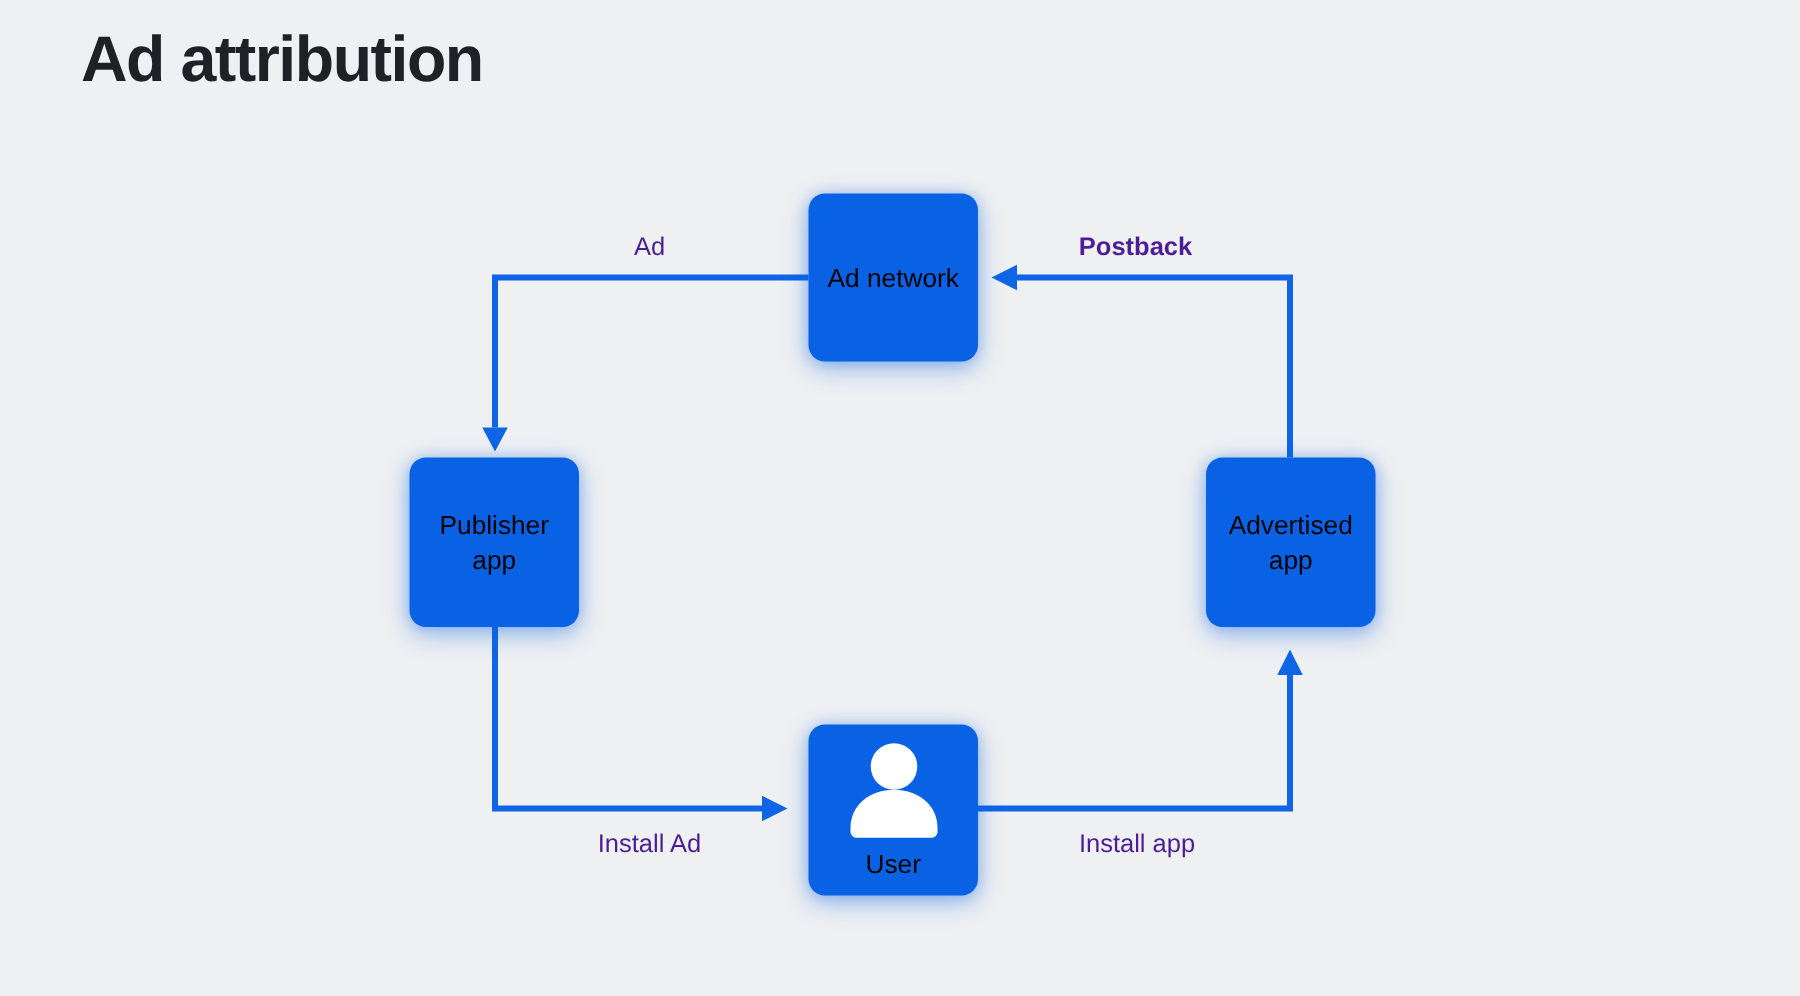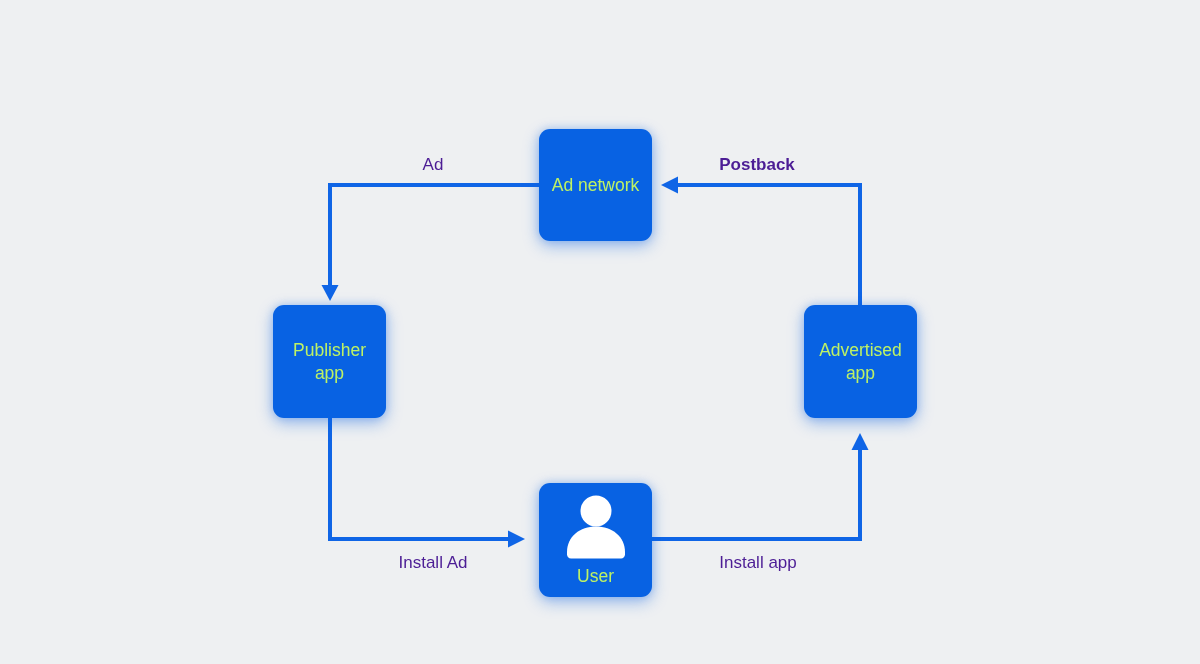--- a/index.html
+++ b/index.html
@@ -32,21 +32,21 @@
     width: 1200px;
     height: 664px;
     pointer-events: none;
   }
 
   .node {
     position: absolute;
     background: #0862e3;
     border-radius: 11px;
     box-shadow: 0 5px 16px rgba(10, 97, 227, 0.38), 0 0 9px rgba(10, 97, 227, 0.22);
-    color: #bef264;
+    color: #000000;
     display: flex;
     align-items: center;
     justify-content: center;
     text-align: center;
     font-size: 17.5px;
     line-height: 23px;
   }
 
   .node-label { max-width: 94px; }
 
@@ -74,20 +74,21 @@
   #label-ad          { left: 433px; top: 165px; }
   #label-postback    { left: 757px; top: 165px; font-weight: bold; }
   #label-display-ad  { left: 433px; top: 563px; }
   #label-install-app { left: 758px; top: 563px; }
 </style>
 </head>
 <body>
 
 <div class="stage">
 
+  <h1 class="page-title">Ad attribution</h1>
 
   <svg class="arrows" viewBox="0 0 1200 664" xmlns="http://www.w3.org/2000/svg">
 
     <g>
       <path d="M539,185 H330 V285" fill="none" stroke="#0f65e6" stroke-width="4"></path>
       <polygon points="330,301 321.5,285 338.5,285" fill="#0f65e6"></polygon>
     </g>
 
     <g>
       <path d="M860,305 V185 H678" fill="none" stroke="#0f65e6" stroke-width="4"></path>

